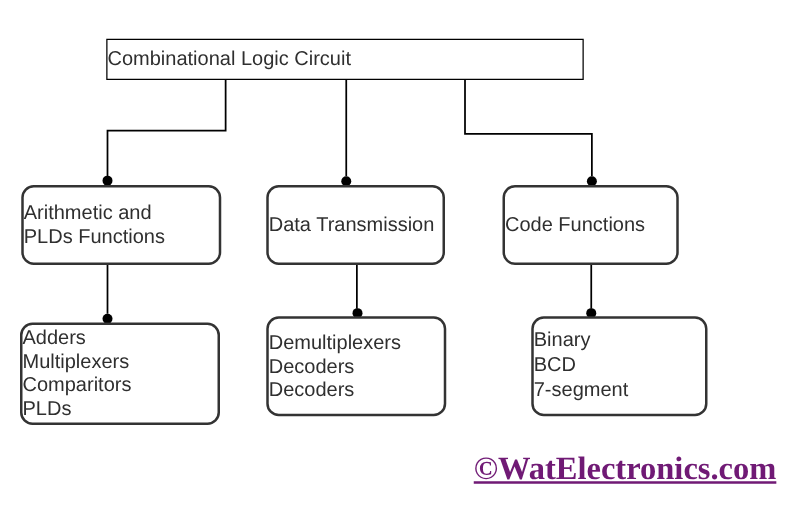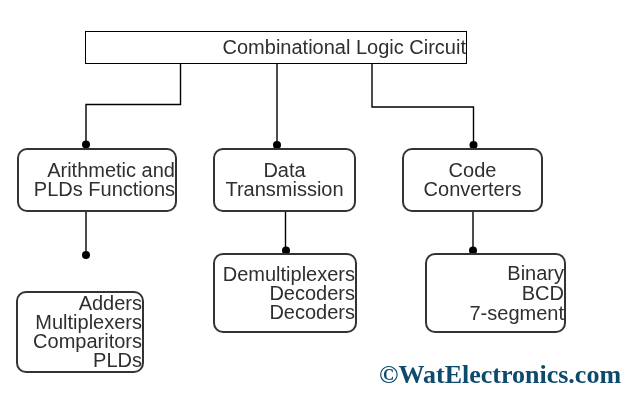--- a/index.html
+++ b/index.html
@@ -22,38 +22,38 @@
     top: 0;
     width: 630px;
     height: 415px;
   }
   .box {
     position: absolute;
     box-sizing: border-box;
     background: #ffffff;
     display: flex;
     flex-direction: column;
-    align-items: flex-end;
+    align-items: flex-start;
     justify-content: center;
     text-align: center;
-    font-size: 20px;
+    font-size: 16px;
     line-height: 19px;
   }
   .rect {
     border: 1.4px solid #000000;
   }
   .rounded {
     border: 2px solid #333333;
     border-radius: 10px;
   }
   #root-box   { left: 85px;  top: 31px;  width: 382px; height: 33px; }
   #branch-a   { left: 17px;  top: 148px; width: 160px; height: 64px; }
   #branch-b   { left: 213px; top: 148px; width: 143px; height: 64px; }
   #branch-c   { left: 402px; top: 148px; width: 141px; height: 64px; }
-  #leaf-a     { left: 16px;  top: 258px; width: 128px; height: 82px; margin-top: 33px; }
+  #leaf-a     { left: 16px;  top: 258px; width: 160px; height: 82px; }
   #leaf-b     { left: 213px; top: 253px; width: 144px; height: 80px; }
   #leaf-c     { left: 425px; top: 253px; width: 141px; height: 80px; line-height: 20px; }
   .box .line { display: block; }
   #watermark {
     position: absolute;
     left: 379px;
     top: 360px;
     font-family: "Liberation Serif", serif;
     font-weight: bold;
     font-size: 26px;
@@ -93,21 +93,21 @@
   <div id="branch-a" class="box rounded">
     <span class="line">Arithmetic and</span>
     <span class="line">PLDs Functions</span>
   </div>
 
   <div id="branch-b" class="box rounded">
     <span class="line">Data Transmission</span>
   </div>
 
   <div id="branch-c" class="box rounded">
-    <span class="line">Code Converters</span>
+    <span class="line">Code Functions</span>
   </div>
 
   <div id="leaf-a" class="box rounded">
     <span class="line">Adders</span>
     <span class="line">Multiplexers</span>
     <span class="line">Comparitors</span>
     <span class="line">PLDs</span>
   </div>
 
   <div id="leaf-b" class="box rounded">
@@ -115,15 +115,15 @@
     <span class="line">Decoders</span>
     <span class="line">Decoders</span>
   </div>
 
   <div id="leaf-c" class="box rounded">
     <span class="line">Binary</span>
     <span class="line">BCD</span>
     <span class="line">7-segment</span>
   </div>
 
-  <div id="watermark" style="color: #0c4a6e;">©WatElectronics.com</div>
+  <div id="watermark" style="color: #701a75; text-decoration: underline;">©WatElectronics.com</div>
 
 </div>
 
 </body></html>

